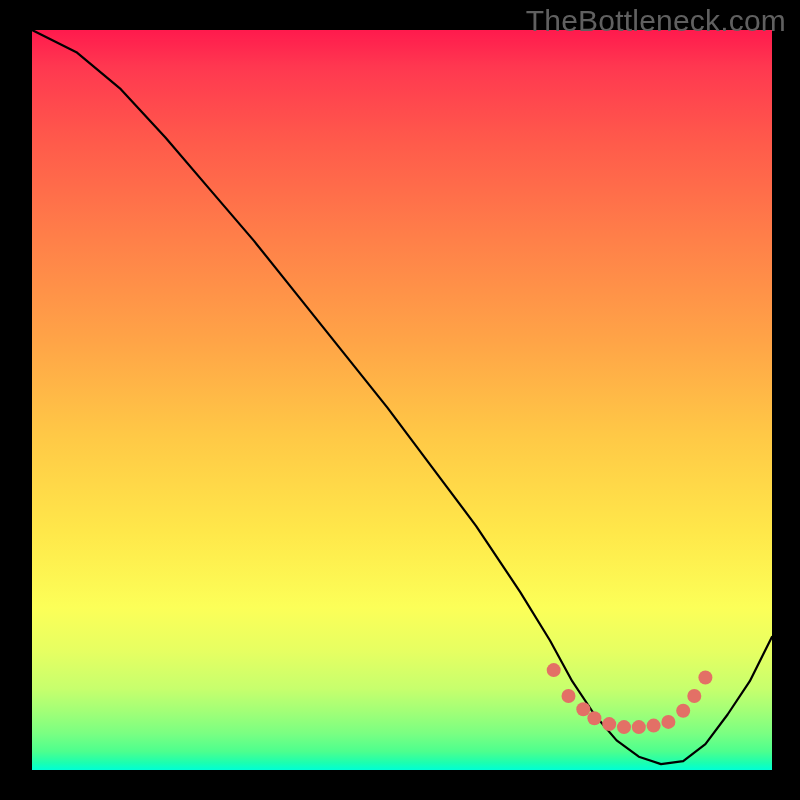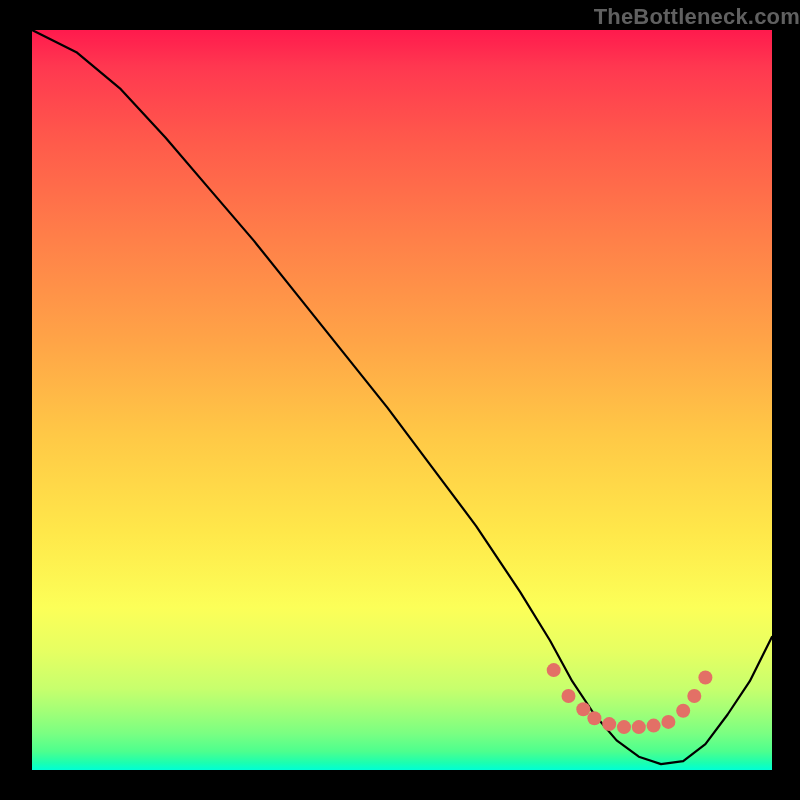--- a/index.html
+++ b/index.html
@@ -36,24 +36,24 @@
       #a3ff77 92%,
       #7bff82 95%,
       #4dff8e 97.5%,
       #1cffaf 99%,
       #00ffd5 100%
     );
   }
   .attribution {
     position: absolute;
     top: 4px;
-    right: 0;
+    right: 14px;
     color: #606060;
-    font-size: 22px;
-    font-weight: 700;
+    font-size: 30px;
+    font-weight: 400;
     letter-spacing: 0.2px;
   }
   svg.curve {
     position: absolute;
     left: 0;
     top: 0;
   }
 </style>
 </head>
 <body>

